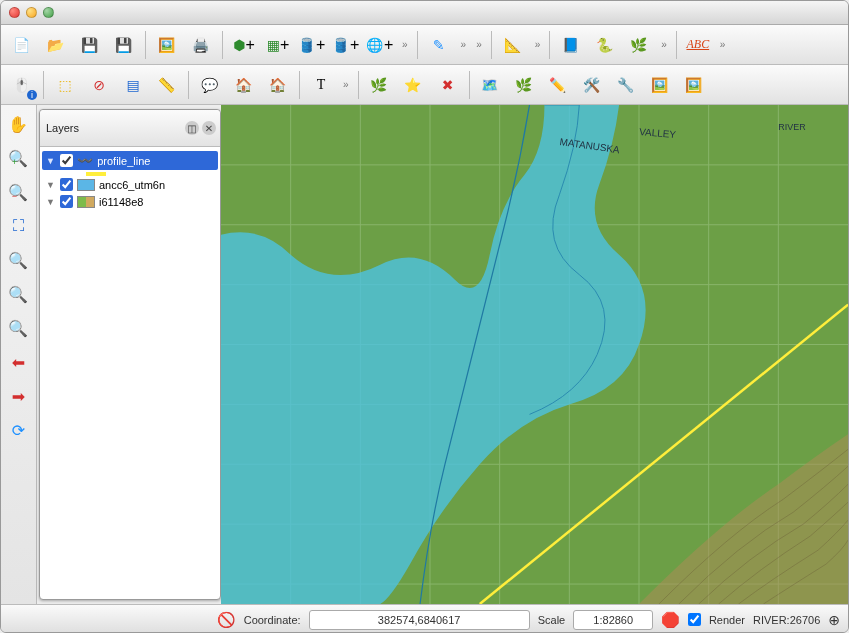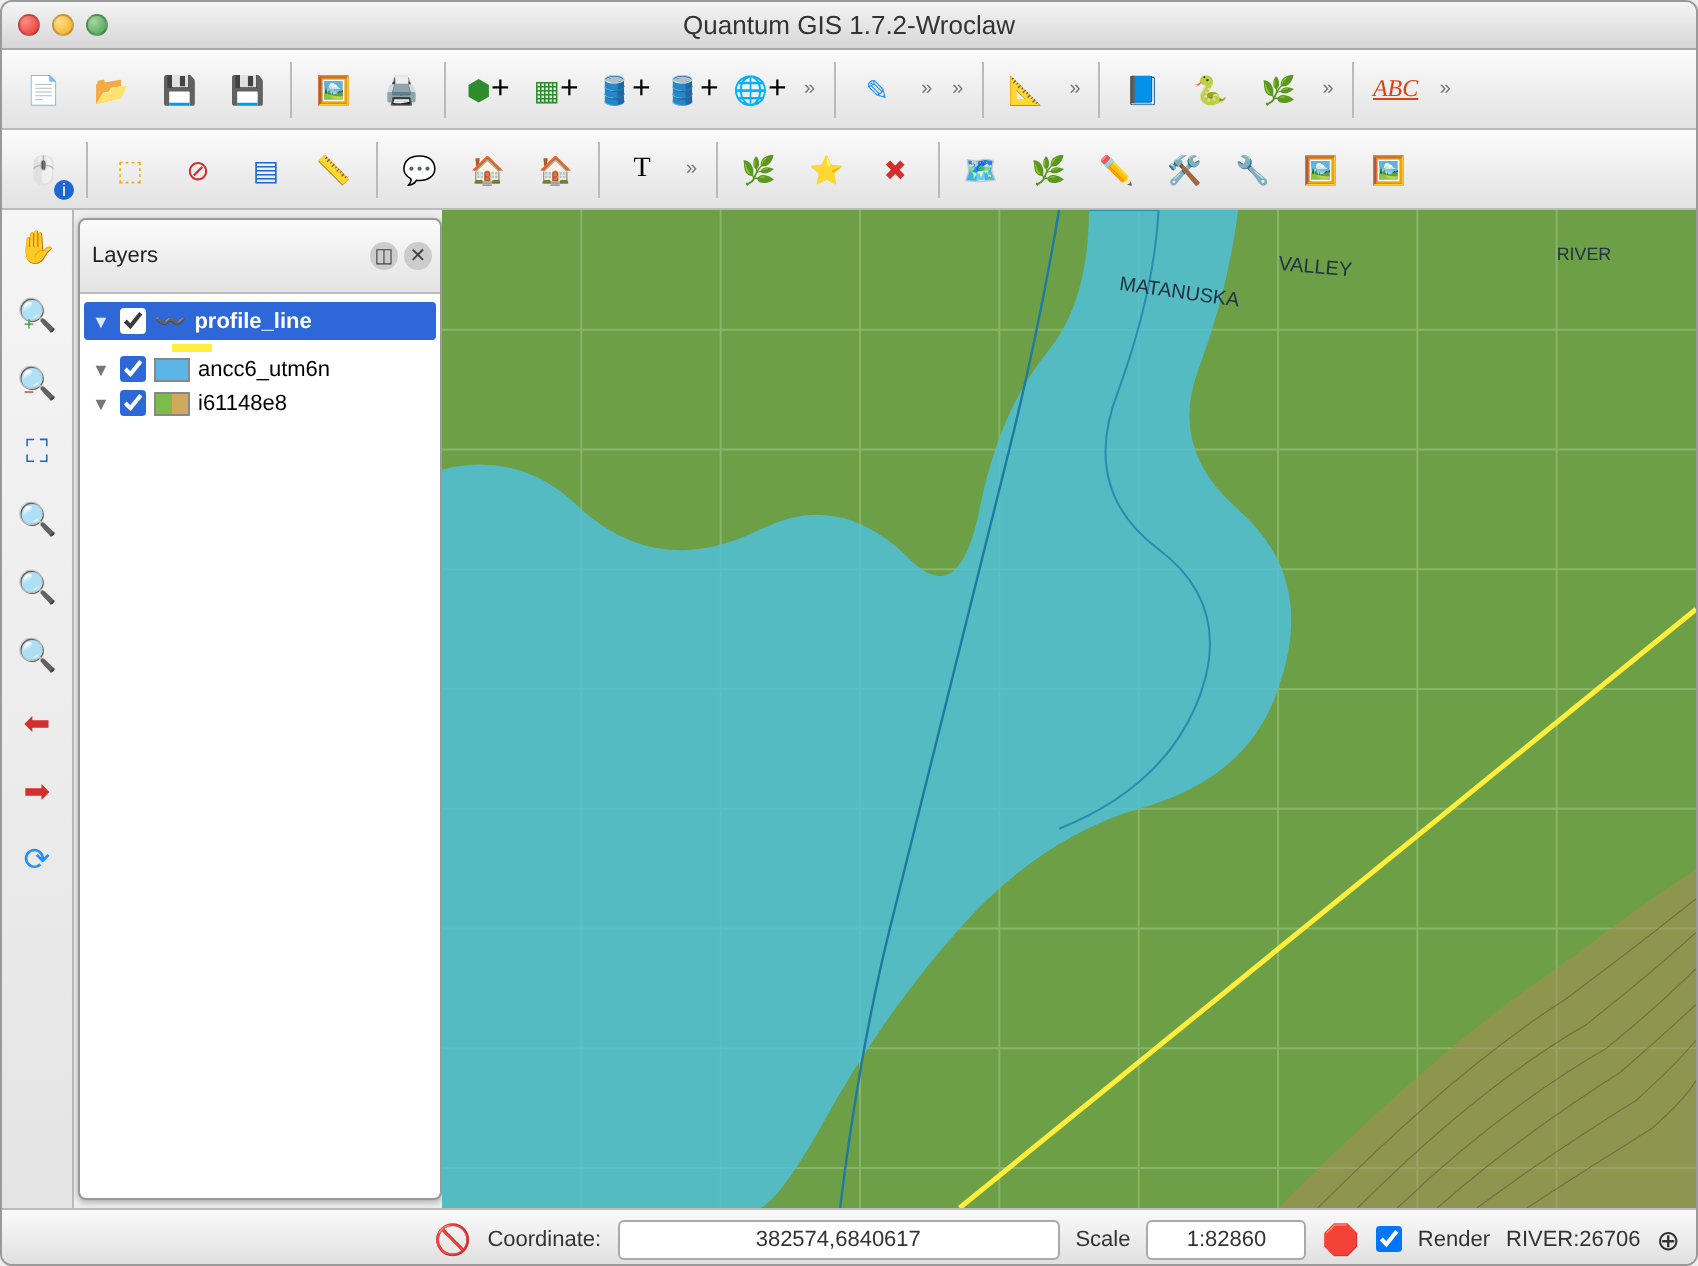--- a/index.html
+++ b/index.html
@@ -51,21 +51,20 @@
 </style>
 </head>
 <body>
 
 <div class="titlebar">
   <div class="traffic">
     <div class="dot r"></div>
     <div class="dot y"></div>
     <div class="dot g"></div>
   </div>
-  <div class="title">Quantum GIS 1.7.2-Wroclaw</div>
 </div>
 
 <div class="toolbar">
   <div class="tbtn">
       <span class="ov">📄</span>
     </div>
   <div class="tbtn">
       <span class="ov" style="color:#2a6fd6">📂</span>
     </div>
   <div class="tbtn">
@@ -219,21 +218,21 @@
       <div class="hbtns">
         <span>◫</span>
         <span>✕</span>
       </div>
     </div>
     <div class="layerslist">
       <div class="layer-row sel">
         <span class="tri">▼</span>
         <input type="checkbox" checked="" style="">
         <span style="font-size:13px">〰️</span>
-        <span style="font-weight:bold">profile_line</span>
+        <span style="font-weight:normal">profile_line</span>
       </div>
       <div class="legline"></div>
       <div class="layer-row">
         <span class="tri">▼</span>
         <input type="checkbox" checked="" style="">
         <span class="legend leg1"></span>
         <span>ancc6_utm6n</span>
       </div>
       <div class="layer-row">
         <span class="tri">▼</span>

